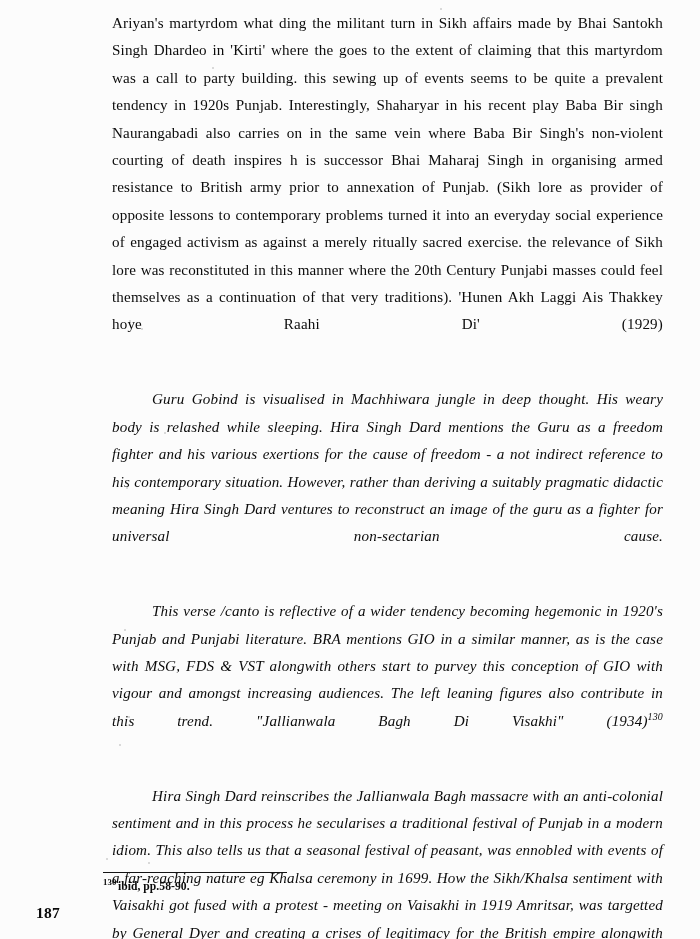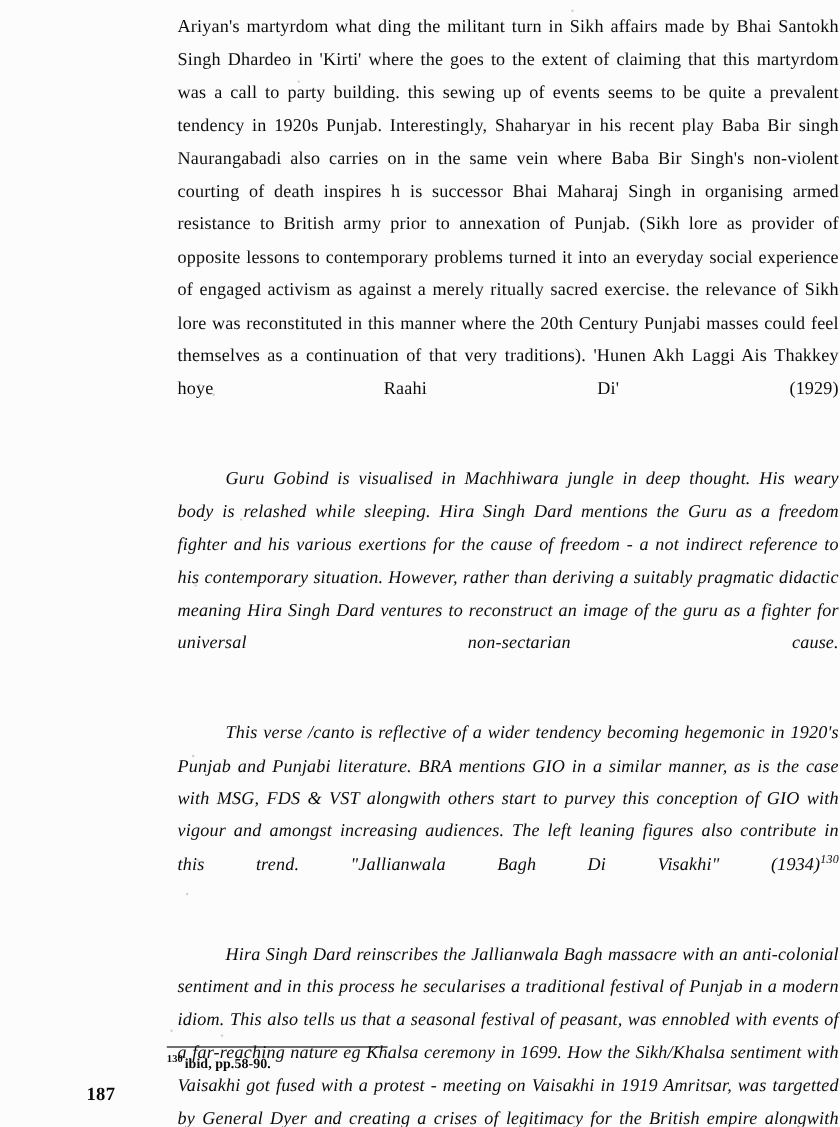--- a/index.html
+++ b/index.html
@@ -16,21 +16,20 @@
     overflow: hidden;
     position: relative;
   }
 
   .page {
     position: absolute;
     left: 0;
     top: 0;
     width: 556px;
     height: 939px;
-    margin-left: 36px;
   }
 
   
   .textblock {
     position: absolute;
     left: 112px;
     top: 10px;
     width: 551px;
   }
 

